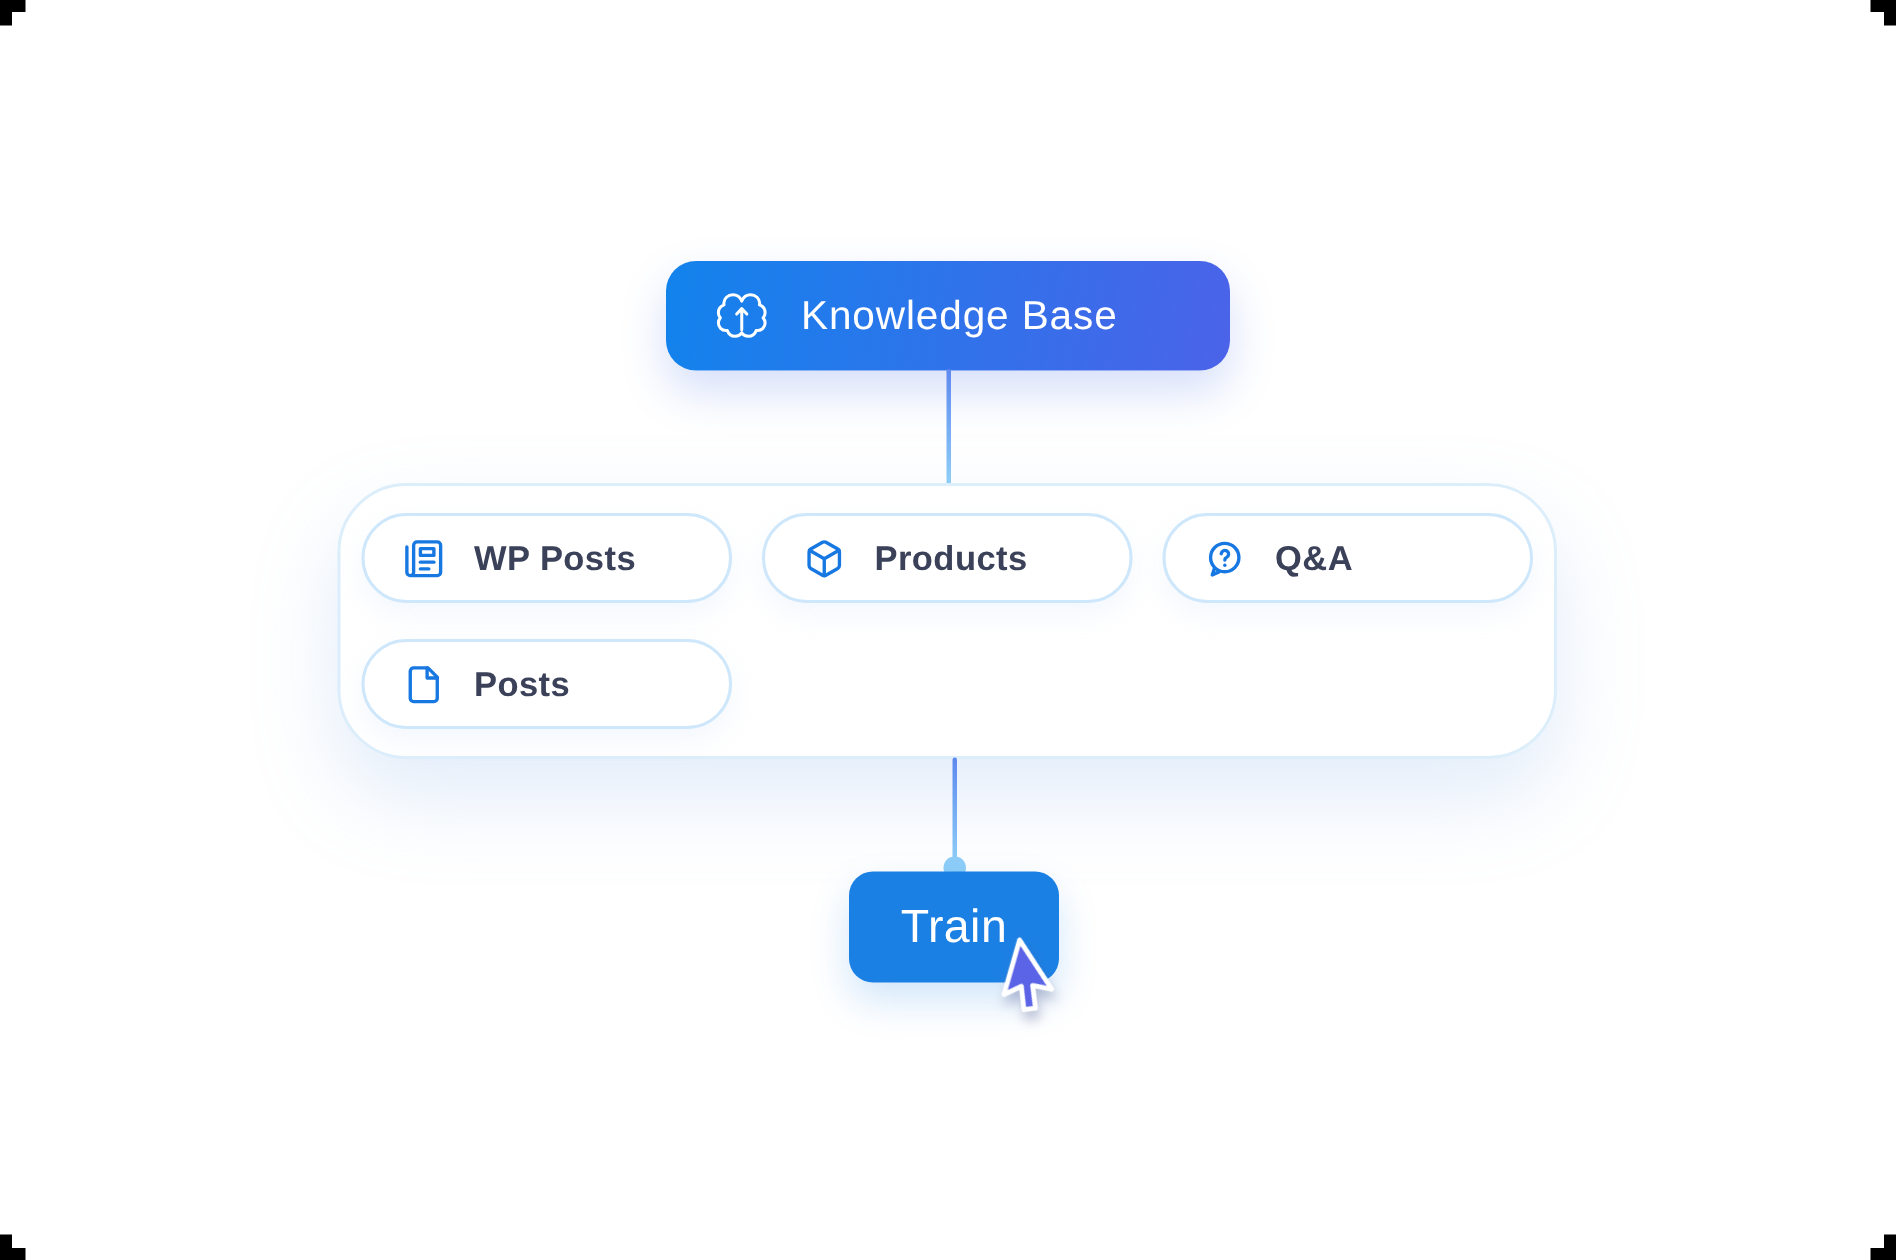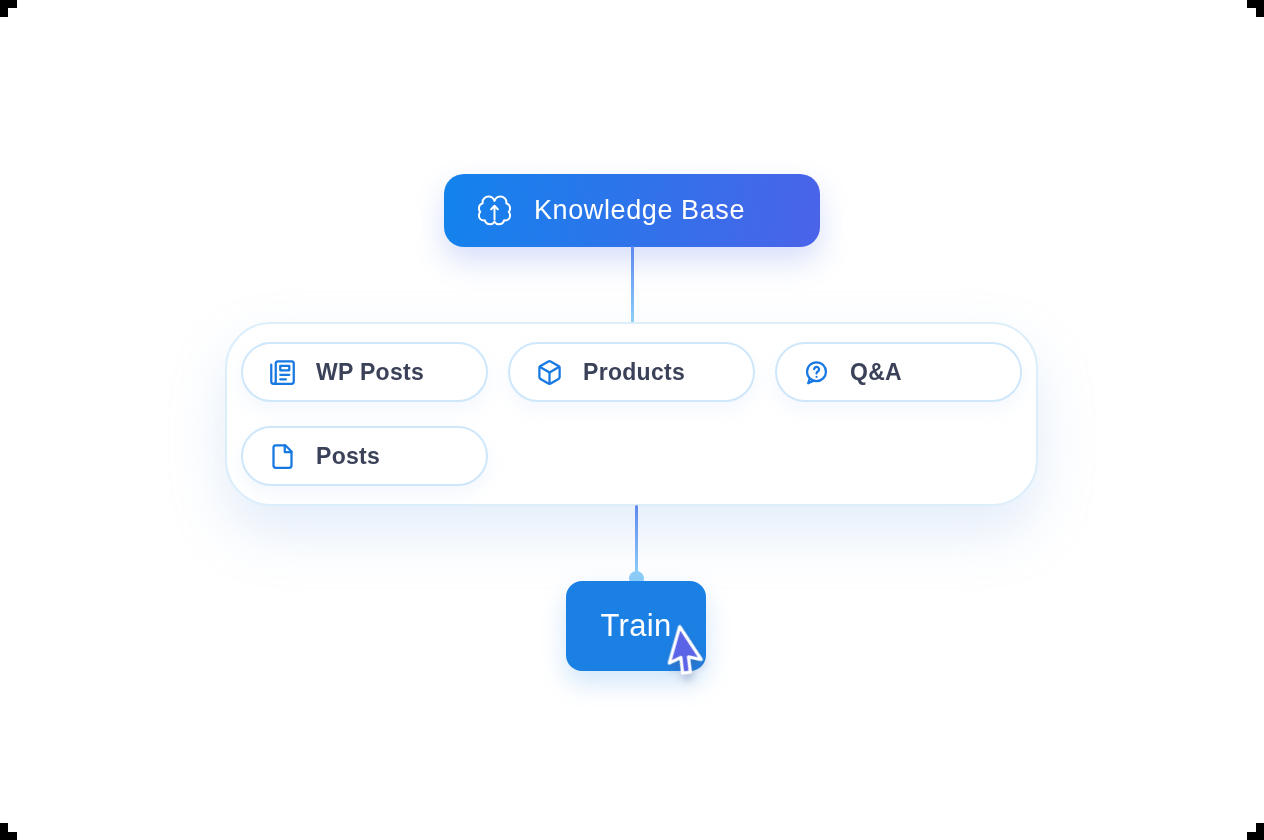--- a/index.html
+++ b/index.html
@@ -51,21 +51,21 @@
     border: 2px solid var(--pill-border); border-radius: 30px;
     display: flex; align-items: center; padding-left: 26px; gap: 20px;
     box-shadow: 0 8px 18px rgba(170, 200, 240, .14);
     cursor: pointer;
   }
   .pill svg { width: 27px; height: 27px; color: var(--accent); flex: 0 0 auto; }
   .pill-label { font-size: 23px; font-weight: 700; color: var(--label); letter-spacing: .3px; }
 
   
   .train-button {
-    position: absolute; left: 566px; top: 581px; width: 140px; height: 90px;
+    position: absolute; left: 566px; top: 581px; width: 140px; height: 74px;
     border-radius: 16px; background: var(--train-bg);
     display: flex; align-items: center; justify-content: center;
     color: #fff; font-size: 31px; font-weight: 400; letter-spacing: .3px;
     box-shadow: 0 12px 26px rgba(27, 128, 228, .20);
     cursor: pointer;
   }
 
   
   .cursor-pointer {
     position: absolute; left: 662px; top: 626px; width: 46px; height: 58px;

